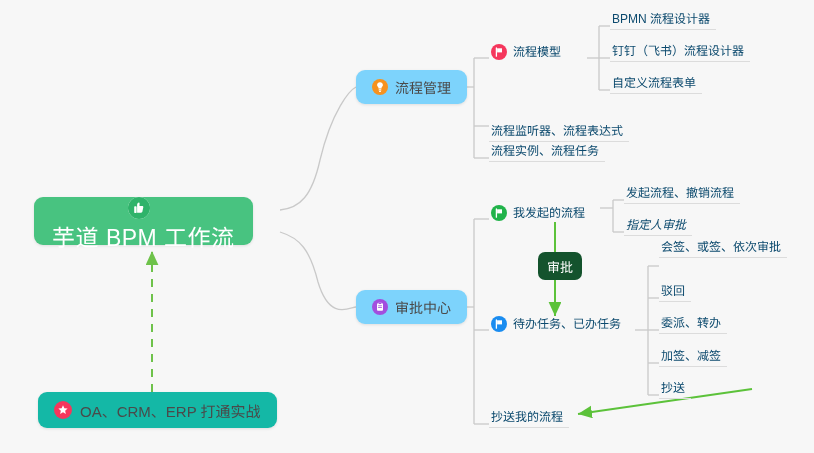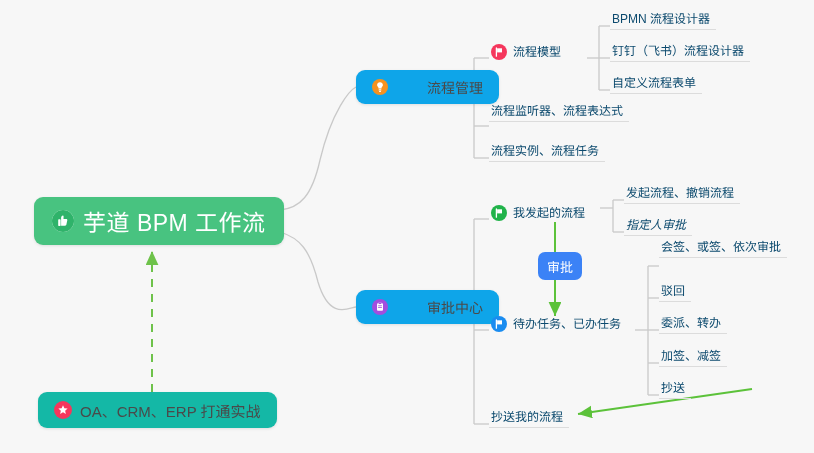--- a/index.html
+++ b/index.html
@@ -38,36 +38,36 @@
     box-sizing: border-box;
   }
 
   
   .root-node {
     background: #48c380;
     border-radius: 9px;
     padding: 0 18px;
     height: 48px;
     box-shadow: 0 1px 3px rgba(0,0,0,0.10);
+    flex-direction: column;
   }
   .root-node .node-label {
     color: #ffffff;
     font-size: 23px;
     letter-spacing: 0.5px;
   }
   .root-node .node-icon { margin-right: 9px; }
 
   
   .card-node {
-    background: #0ea5e9;
+    background: #7dd3fc;
     border-radius: 9px;
     padding: 0 16px;
     height: 34px;
     box-shadow: 0 1px 3px rgba(0,0,0,0.10);
-    gap: 32px;
   }
   .card-node .node-label {
     color: #4a4a4a;
     font-size: 14px;
   }
   .card-node .node-icon { margin-right: 7px; }
 
   
   .loose-node {
     background: #14b8a6;
@@ -92,21 +92,21 @@
   .leaf-node .node-label {
     color: #0c4a6e;
     font-size: 12px;
     line-height: 20px;
   }
   .leaf-node.no-rule { border-bottom: none; }
   .leaf-node .node-icon { margin-right: 6px; margin-bottom: 2px; }
 
   
   .badge-node {
-    background: #3b82f6;
+    background: #14532d;
     border-radius: 7px;
     height: 28px;
     padding: 0 9px;
     justify-content: center;
   }
   .badge-node .node-label {
     color: #ffffff;
     font-size: 13px;
   }
 
@@ -232,21 +232,21 @@
   <div class="node leaf-node" style="left:610px; top:4px;">
     <span class="node-label">BPMN 流程设计器</span>
   </div>
   <div class="node leaf-node" style="left:610px; top:36px;">
     <span class="node-label">钉钉（飞书）流程设计器</span>
   </div>
   <div class="node leaf-node" style="left:610px; top:68px;">
     <span class="node-label">自定义流程表单</span>
   </div>
 
-  <div class="node leaf-node" style="left:489px; top:96px;align-items:flex-end;">
+  <div class="node leaf-node" style="left:489px; top:116px;align-items:flex-end;">
     <span class="node-label">流程监听器、流程表达式</span>
   </div>
   <div class="node leaf-node" style="left:489px; top:136px;">
     <span class="node-label">流程实例、流程任务</span>
   </div>
 
   <div class="node card-node" style="left:356px; top:290px;justify-content:flex-end;">
     <span class="node-icon ic-16">
       <svg width="16" height="16" viewBox="0 0 16 16">
         <circle cx="8" cy="8" r="8" fill="#a24ede"></circle>

